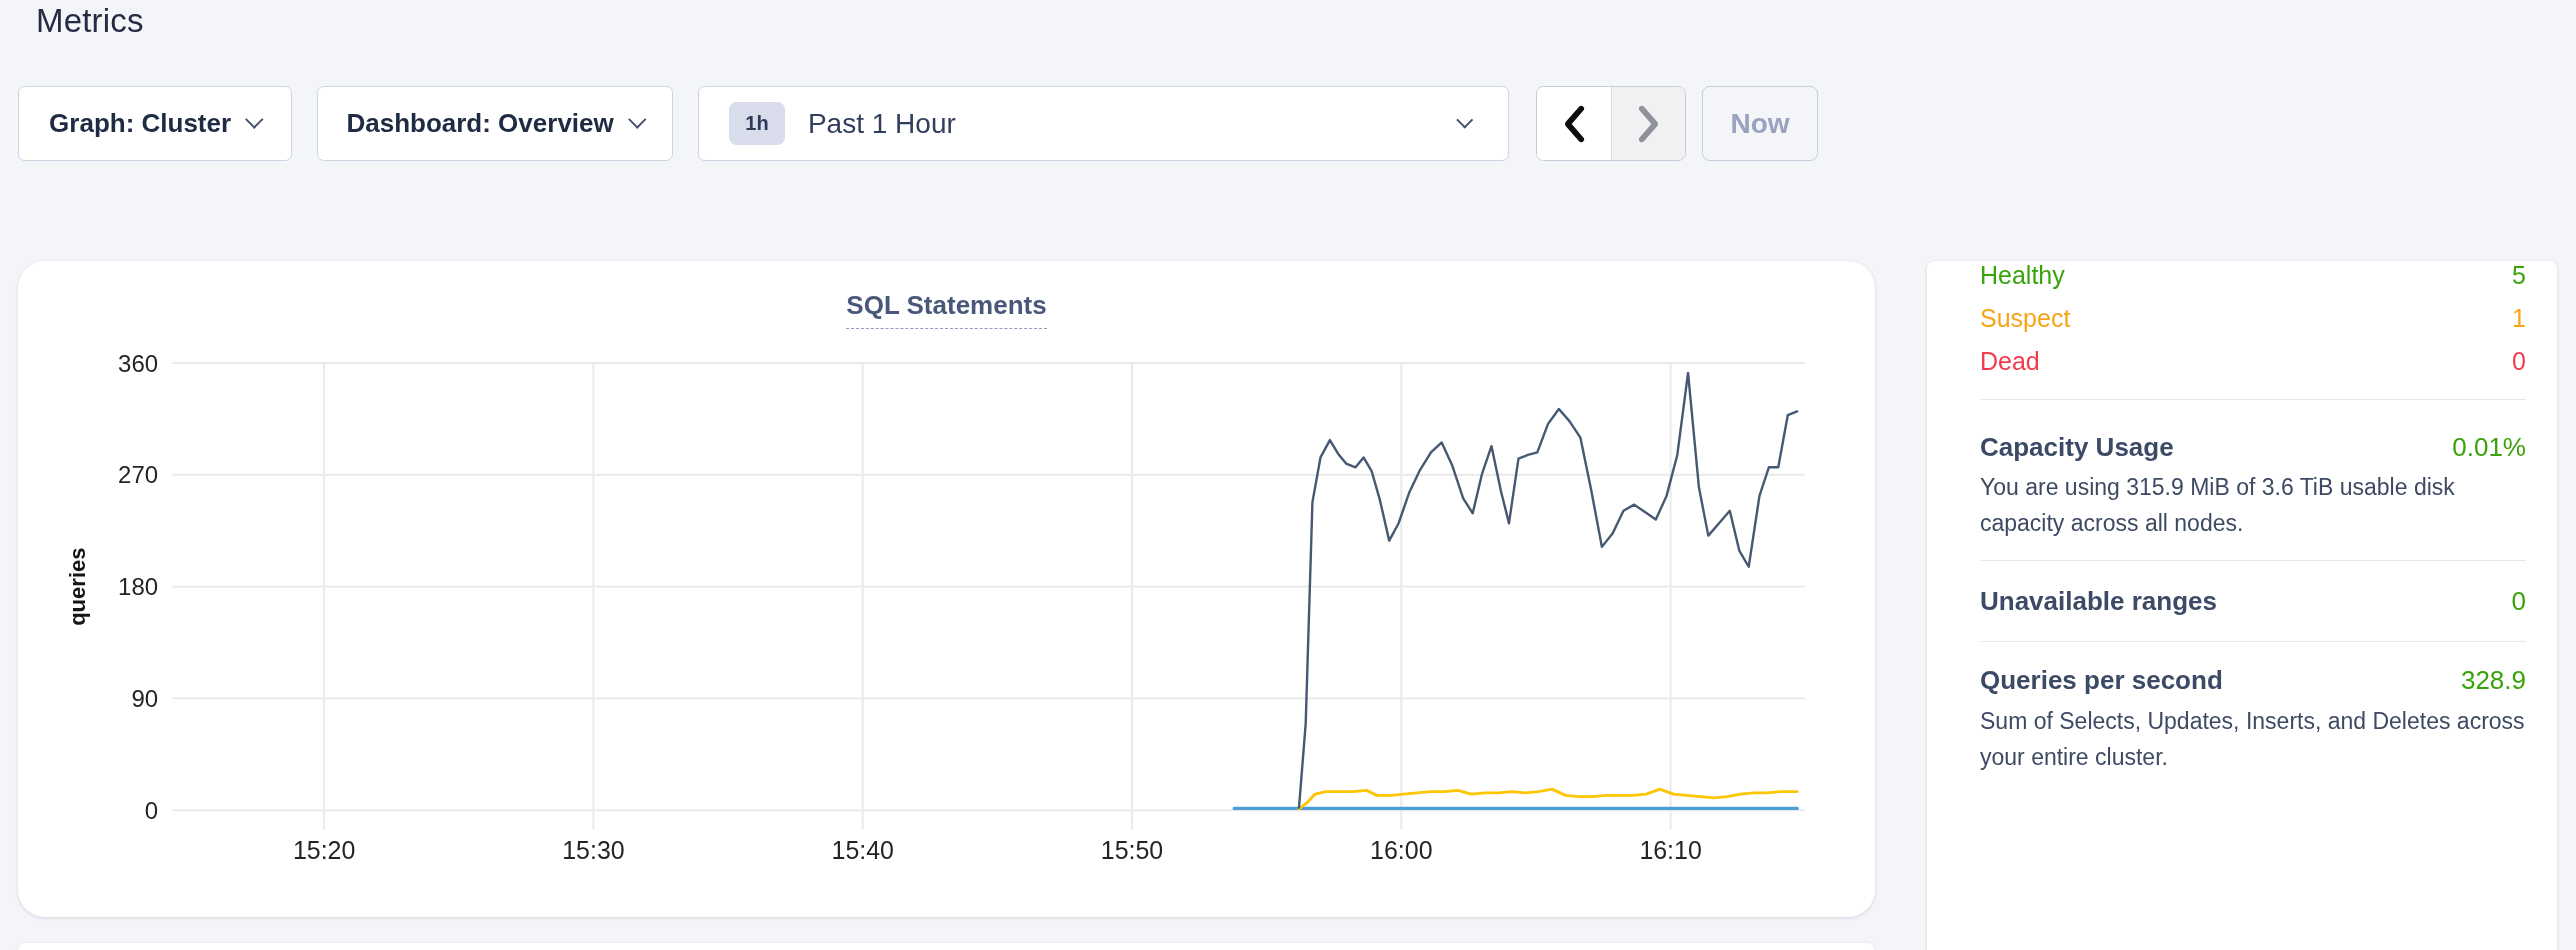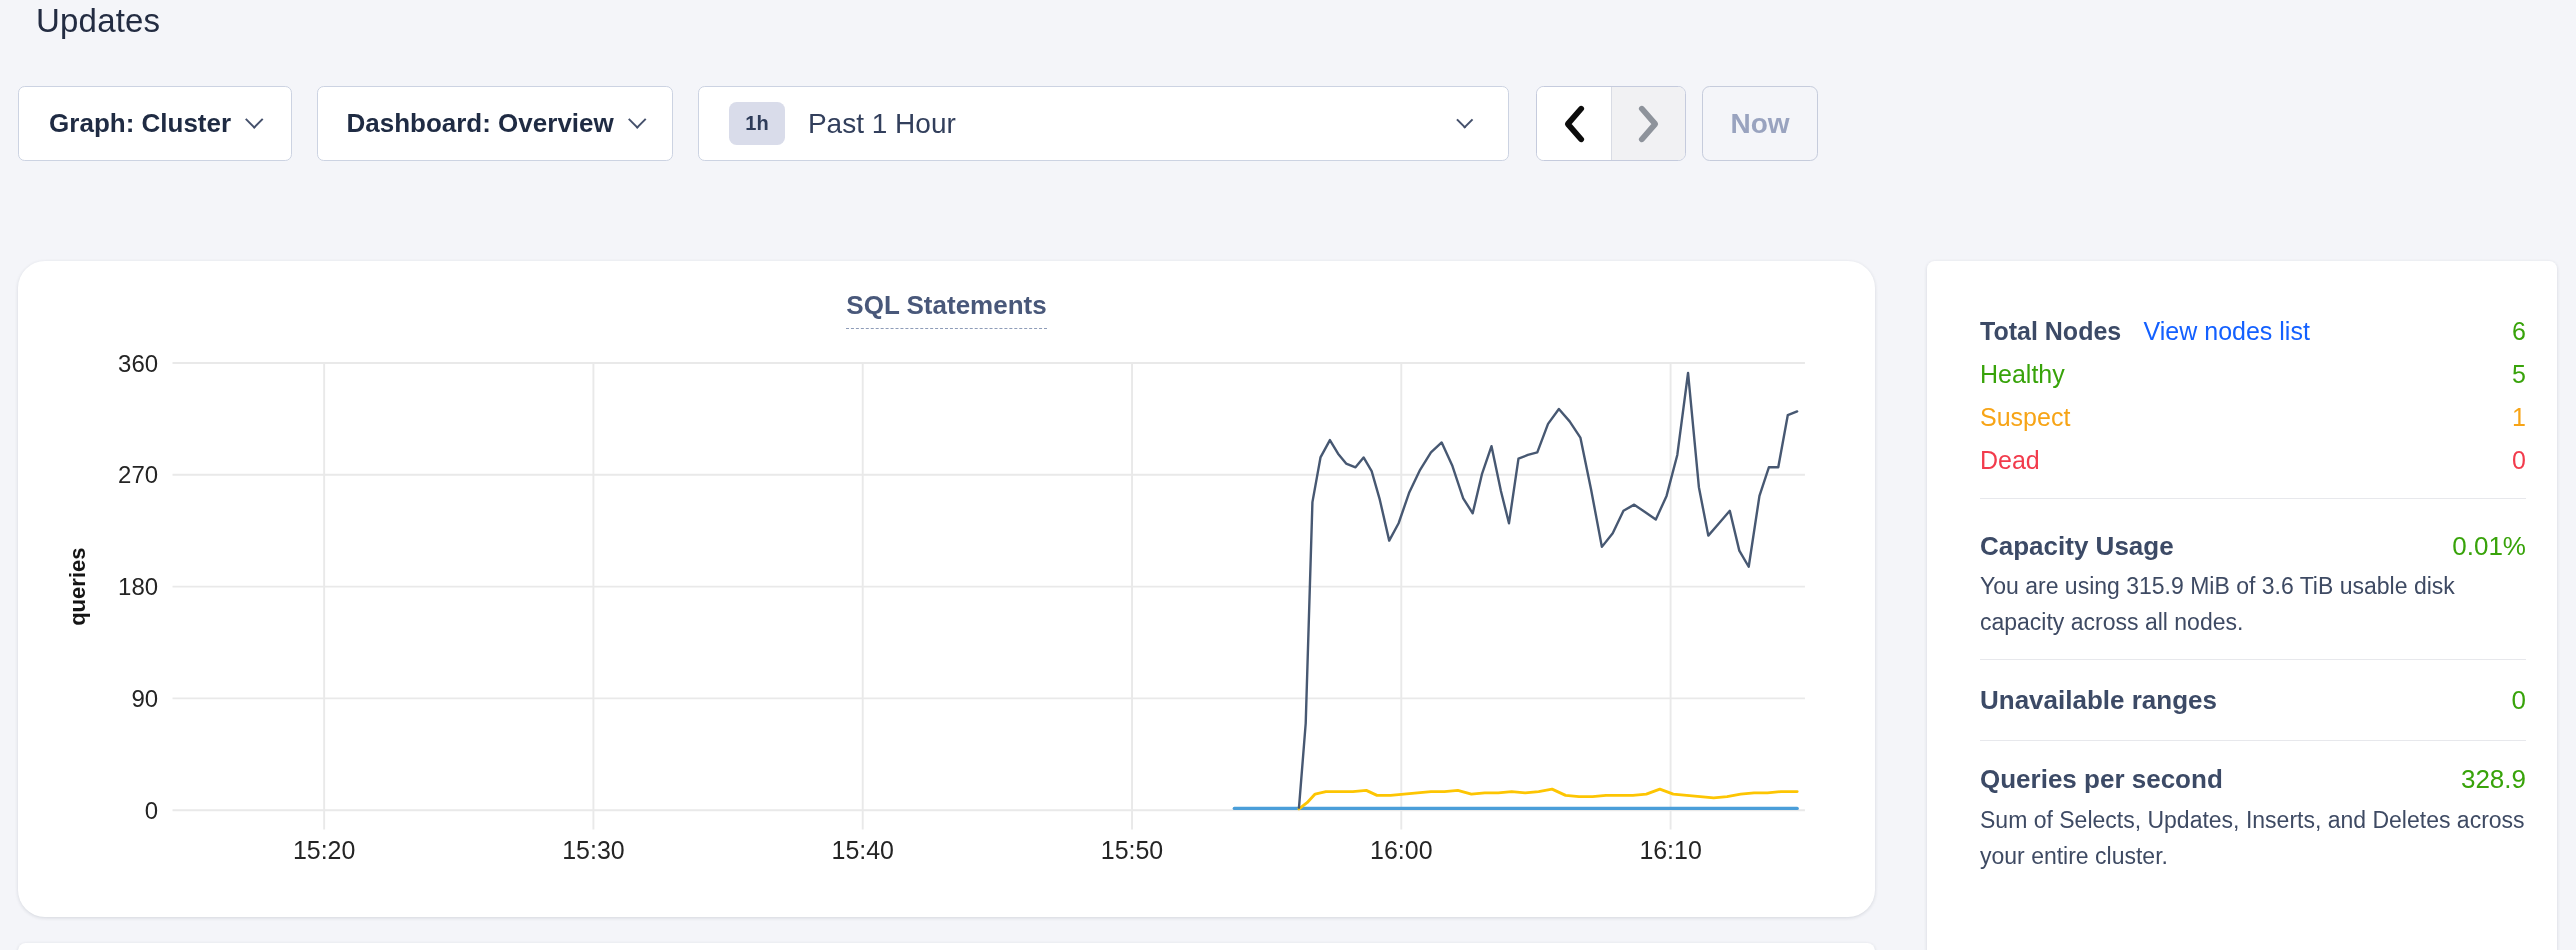--- a/index.html
+++ b/index.html
@@ -69,21 +69,21 @@
   .metricrow.mr-un { margin-top:25px; }
   .metricrow.mr-qps { margin-top:23px; }
   .metric-val { font-size:26px; font-weight:500; }
   .sum-desc { margin-top:6.7px; font-size:23px; line-height:36px; color:#3e4a63; }
 </style>
 </head>
 <body>
 
 <div class="screen">
 
-  <h1 class="page-title">Updates</h1>
+  <h1 class="page-title">Metrics</h1>
 
   <div class="ctl" id="dd-graph">
     <span class="dd-label">Graph: Cluster</span>
     <span class="chev"></span>
   </div>
 
   <div class="ctl" id="dd-dash">
     <span class="dd-label">Dashboard: Overview</span>
     <span class="chev"></span>
   </div>
@@ -139,27 +139,20 @@
         <text x="70" y="339" transform="rotate(-90 70 339)" text-anchor="middle" font-size="23" font-weight="bold" fill="#151515">queries</text>
         <polyline points="1267.4,570.1 1853.9,570.1" fill="none" stroke="#4a9ed9" stroke-width="3.5" stroke-linejoin="round" stroke-linecap="round"></polyline>
         <polyline points="1334.8,570.7 1343.2,564.2 1351.6,555.2 1362.8,552.6 1376.9,552.6 1390.9,552.6 1404.9,551.3 1416.1,556.5 1430.2,556.5 1444.2,555.2 1458.2,553.9 1472.3,552.6 1486.3,552.6 1500.3,551.3 1514.4,555.2 1528.4,553.9 1542.4,553.9 1556.4,552.6 1570.5,553.9 1584.5,552.6 1598.5,550.0 1612.6,556.5 1626.6,557.8 1640.6,557.8 1654.7,556.5 1668.7,556.5 1682.7,556.5 1696.7,555.2 1710.8,550.0 1724.8,555.2 1738.8,556.5 1752.9,557.8 1766.9,559.1 1780.9,557.8 1795.0,555.2 1809.0,553.9 1823.0,553.9 1837.0,552.6 1853.9,552.6" fill="none" stroke="#fdc502" stroke-width="3" stroke-linejoin="round" stroke-linecap="round"></polyline>
         <polyline points="1334.8,569.4 1341.8,481.4 1348.8,251.0 1357.2,204.4 1367.0,186.3 1375.5,200.5 1383.9,210.8 1393.7,214.7 1402.1,204.4 1410.5,218.6 1419.0,248.4 1428.8,291.1 1438.6,273.0 1449.8,240.6 1461.0,217.3 1472.3,199.2 1483.5,188.8 1494.7,213.4 1505.9,247.1 1515.8,262.6 1525.6,221.2 1535.4,192.7 1545.2,239.3 1553.6,273.0 1563.5,205.7 1573.3,201.8 1583.1,199.2 1594.3,169.4 1605.6,153.9 1616.8,166.8 1628.0,183.7 1639.2,238.0 1650.4,297.6 1661.7,283.3 1672.9,260.0 1684.1,253.6 1695.3,261.3 1706.6,269.1 1717.8,244.5 1729.0,201.8 1740.2,116.4 1751.5,235.4 1761.3,285.9 1772.5,273.0 1783.7,260.0 1793.6,301.5 1803.4,318.3 1814.6,244.5 1824.4,214.7 1834.2,214.7 1844.1,160.4 1853.9,156.5" fill="none" stroke="#475872" stroke-width="2.5" stroke-linejoin="round" stroke-linecap="round"></polyline>
       </svg>
   </div>
 
   <div class="card" id="summary-card">
     <div class="sum-body">
 
-      <div class="sumrow first">
-        <span>
-          <span class="lbl-strong">Total Nodes</span>
-          <span class="nodes-link">View nodes list</span>
-        </span>
-        <span class="green">6</span>
-      </div>
 
       <div class="sumrow">
         <span class="green">Healthy</span>
         <span class="green">5</span>
       </div>
       <div class="sumrow">
         <span class="orange">Suspect</span>
         <span class="orange">1</span>
       </div>
       <div class="sumrow">

